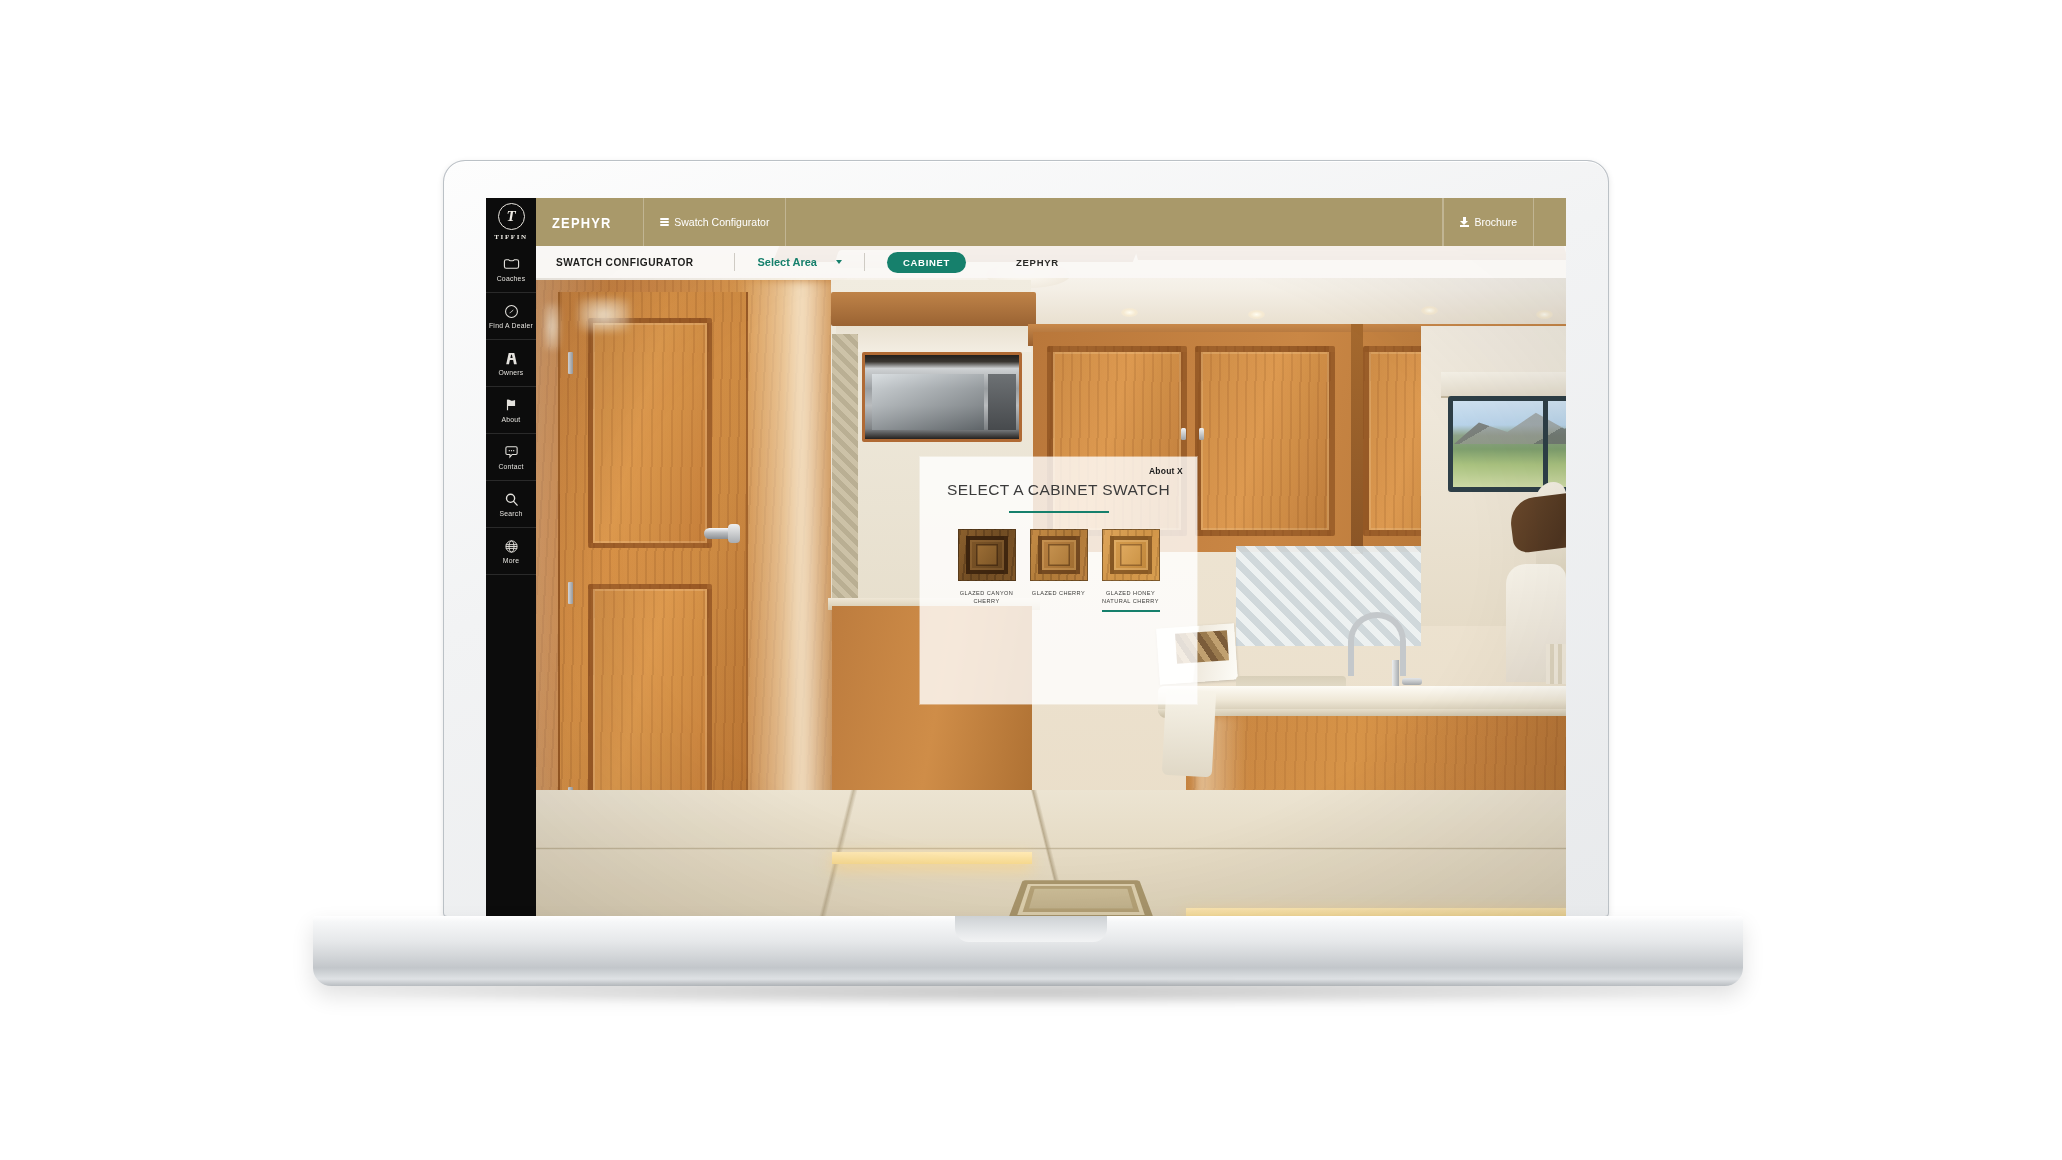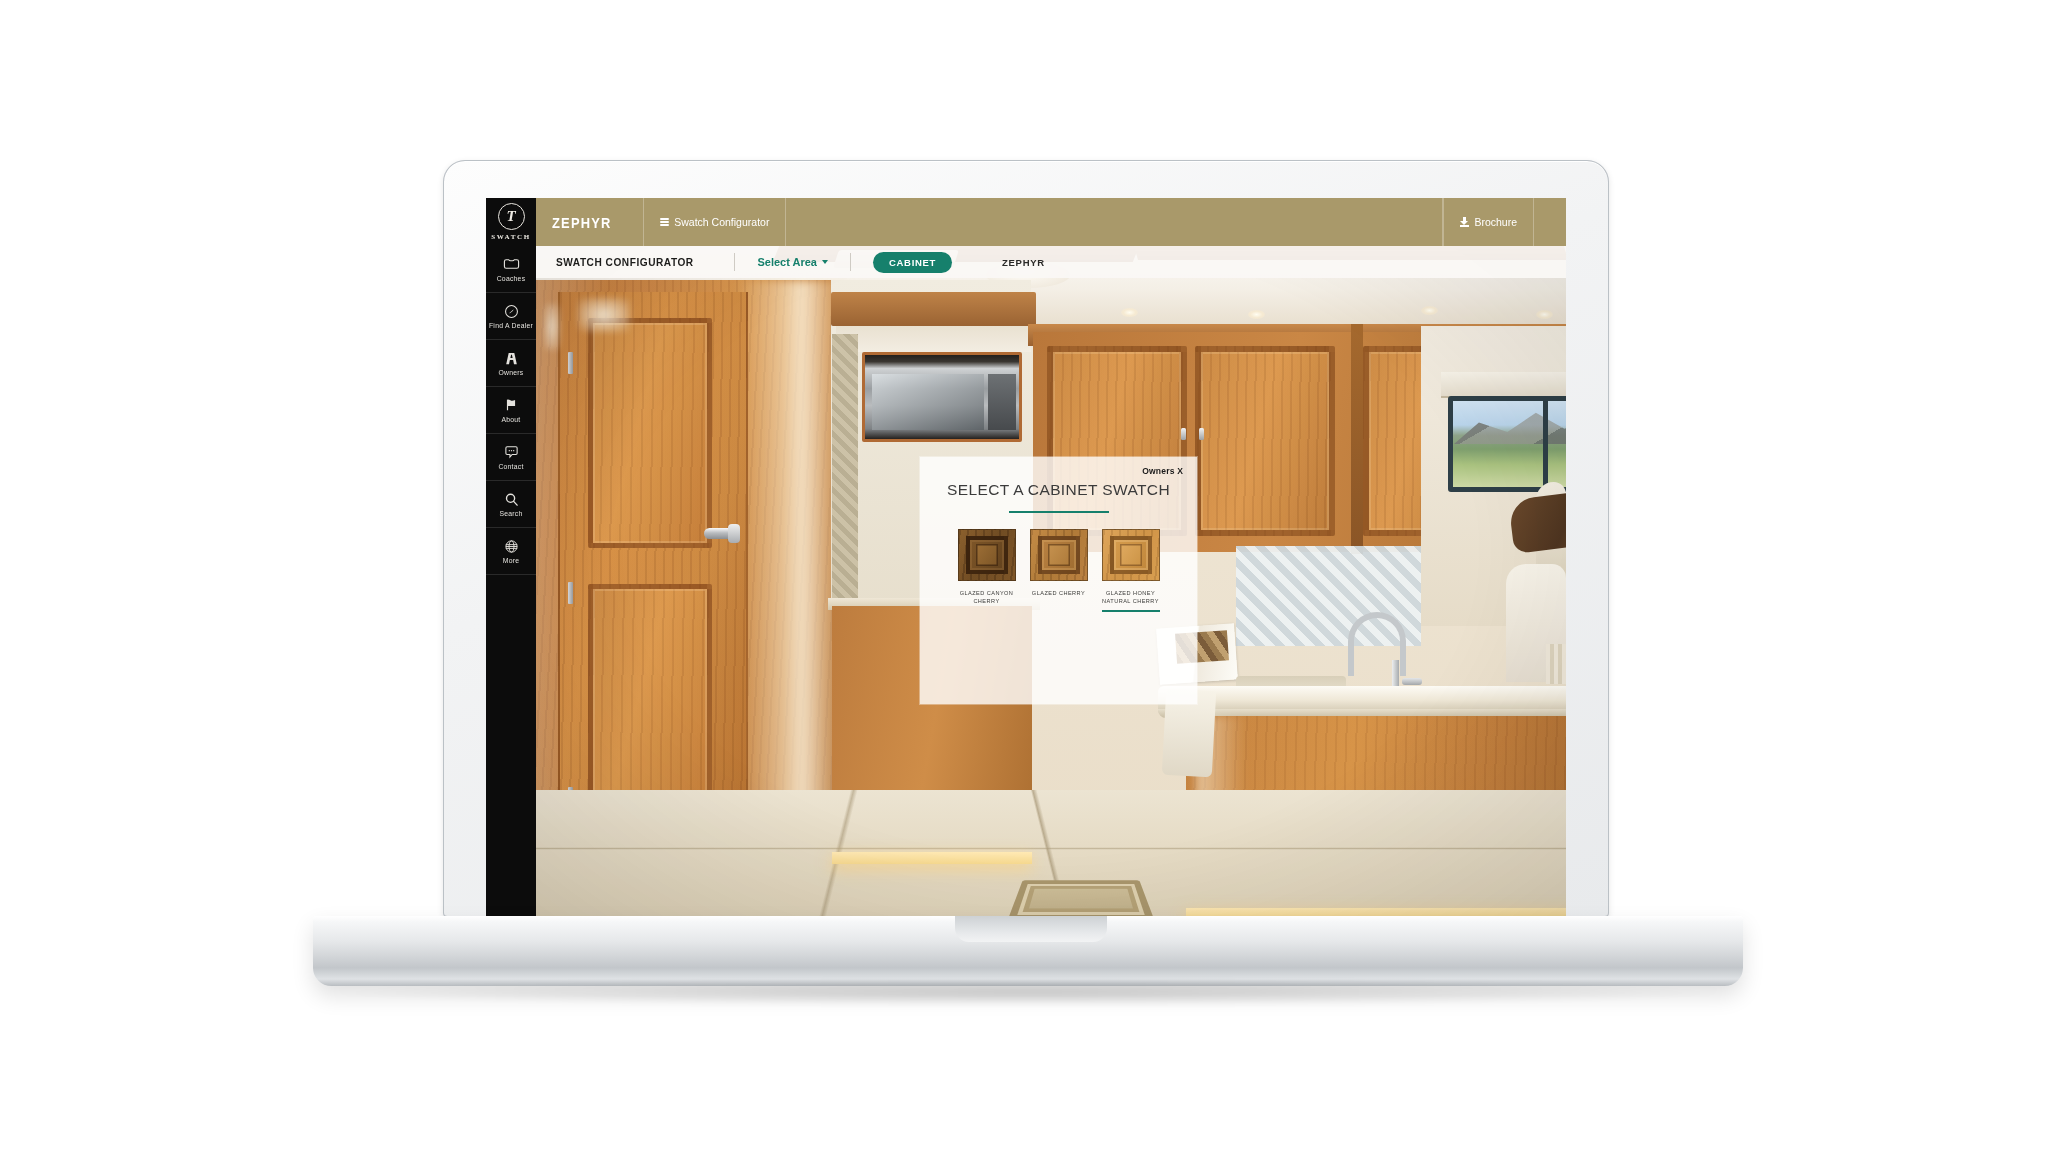--- a/index.html
+++ b/index.html
@@ -149,21 +149,21 @@
     background: rgba(250,248,245,0.93);
     display: flex; align-items: center; padding-left: 20px; gap: 0;
   }
   #swatch-configurator-title {
     font-size: 11.5px; font-weight: 700; color: #1d1d1b; letter-spacing: 0.6px;
     font-family: "Liberation Sans Narrow", "Liberation Sans", sans-serif;
     transform: scaleX(0.88); transform-origin: left center;
   }
   .tb-divider { width: 1px; height: 18px; background: #cfcbc4; margin: 0 22px; }
   #select-area-dropdown {
-    display: flex; align-items: center; gap: 5px;
+    display: flex; align-items: center; gap: 19px;
     color: #16806c; font-size: 11px; font-weight: 700; cursor: pointer;
   }
   .caret-down {
     width: 0; height: 0;
     border-left: 3.5px solid transparent; border-right: 3.5px solid transparent;
     border-top: 4px solid #16806c;
   }
   #tab-cabinets {
     background: #16806c; color: #fff; font-size: 9.5px; font-weight: 700;
     letter-spacing: 0.7px; padding: 5px 16px; border-radius: 11px; cursor: pointer;
@@ -644,21 +644,21 @@
         <div class="ph" id="floor-tile-lines"></div>
         <div class="ph" id="toekick-glow-1"></div>
         <div class="ph" id="toekick-glow-2"></div>
         <div class="ph" id="floor-rug"></div>
         <div class="ph" id="photo-vignette"></div>
       </div>
 
       <div id="top-bar">
         <div id="brand-block">
           <div id="tiffin-logo-mark">T</div>
-          <div id="tiffin-logo-text">SWATCH</div>
+          <div id="tiffin-logo-text">TIFFIN</div>
         </div>
         <div class="topnav-cell">
           <span id="model-name">ZEPHYR</span>
         </div>
         <div class="topnav-cell" id="configurator-menu-item">
           <span class="hamburger-icon">
             <i></i>
               <i></i>
               <i></i>
           </span>
@@ -755,21 +755,21 @@
         <span id="select-area-dropdown">
           <span>Select Area</span>
           <span class="caret-down"></span>
         </span>
         <span class="tb-divider"></span>
         <span id="tab-cabinets">CABINET</span>
         <span id="tab-fabrics">ZEPHYR</span>
       </div>
 
       <div id="cabinet-color-modal">
-        <div id="close-modal-button">Owners X</div>
+        <div id="close-modal-button">About X</div>
         <div id="modal-title">SELECT A CABINET SWATCH</div>
         <div id="modal-title-underline"></div>
 
         <div id="swatch-row">
 
           <div class="swatch-option">
             <div class="swatch-tile" style="background:
                    repeating-linear-gradient(96deg, rgba(40,20,6,0.22) 0 2px, rgba(160,110,55,0.06) 2px 8px),
                    linear-gradient(120deg,#8a5f2c,#6d4a22 50%,#7d5527);">
               <span style="position:absolute;left:7px;top:6px;right:7px;bottom:6px;

